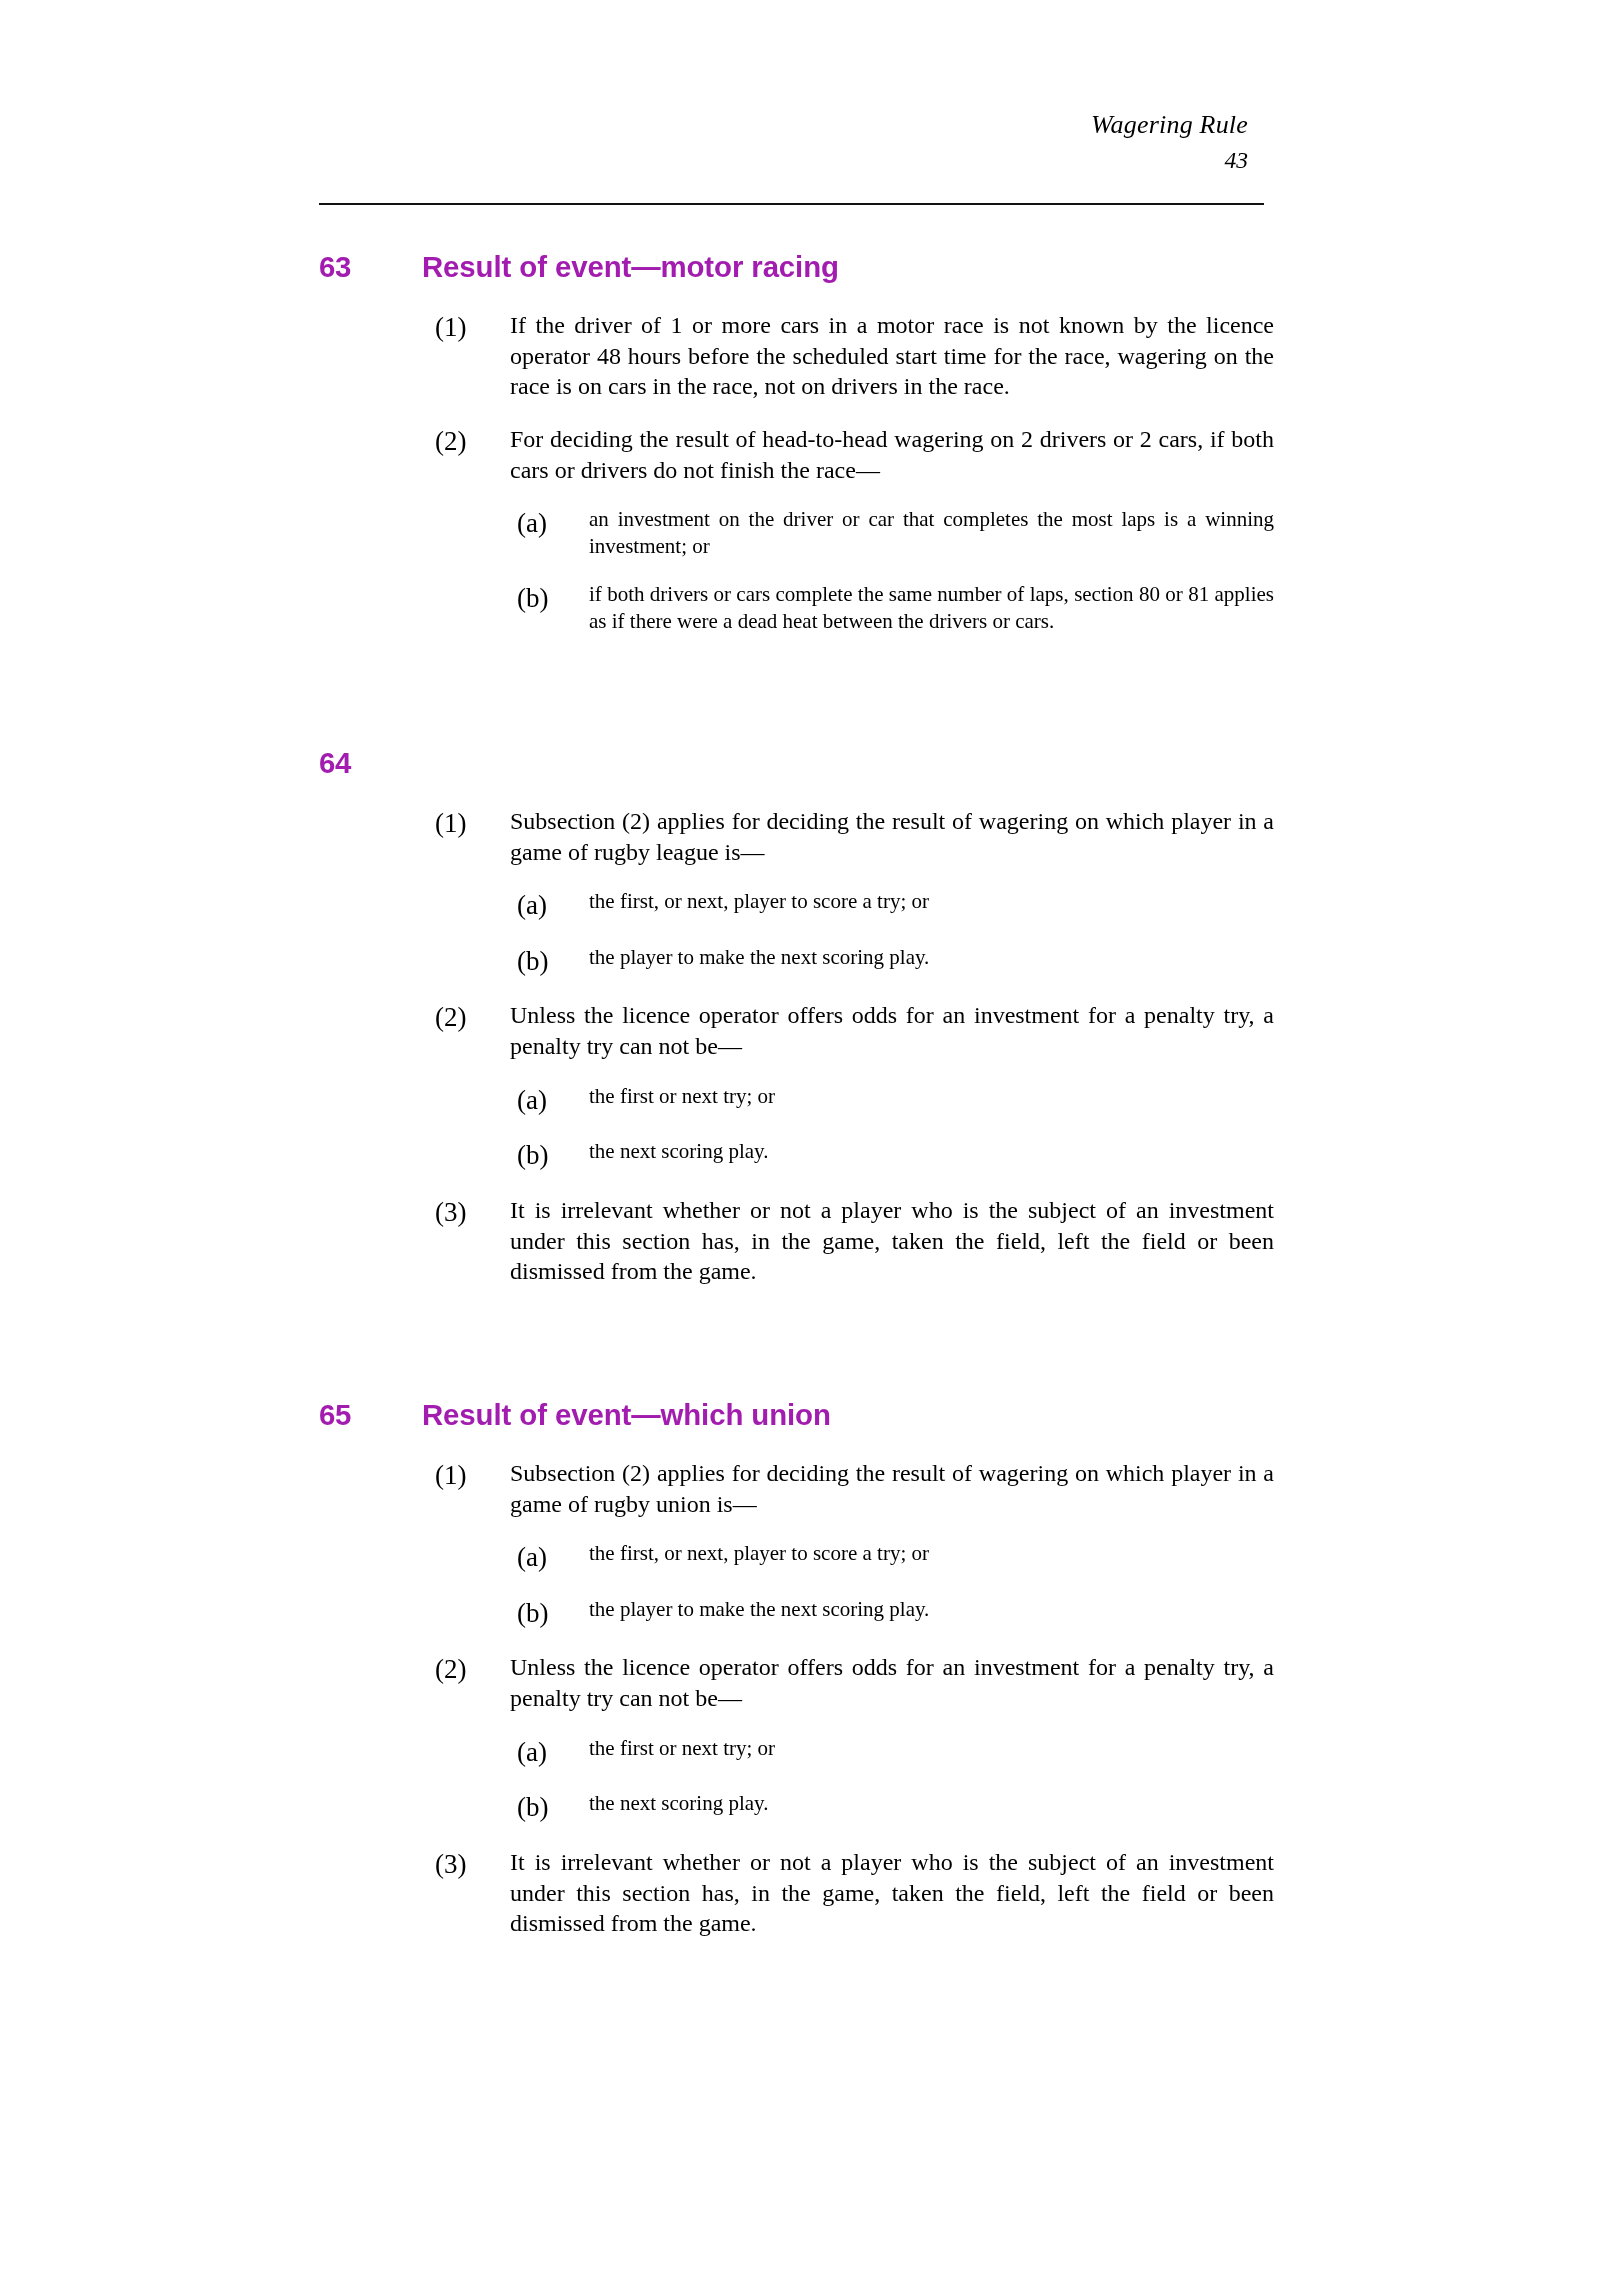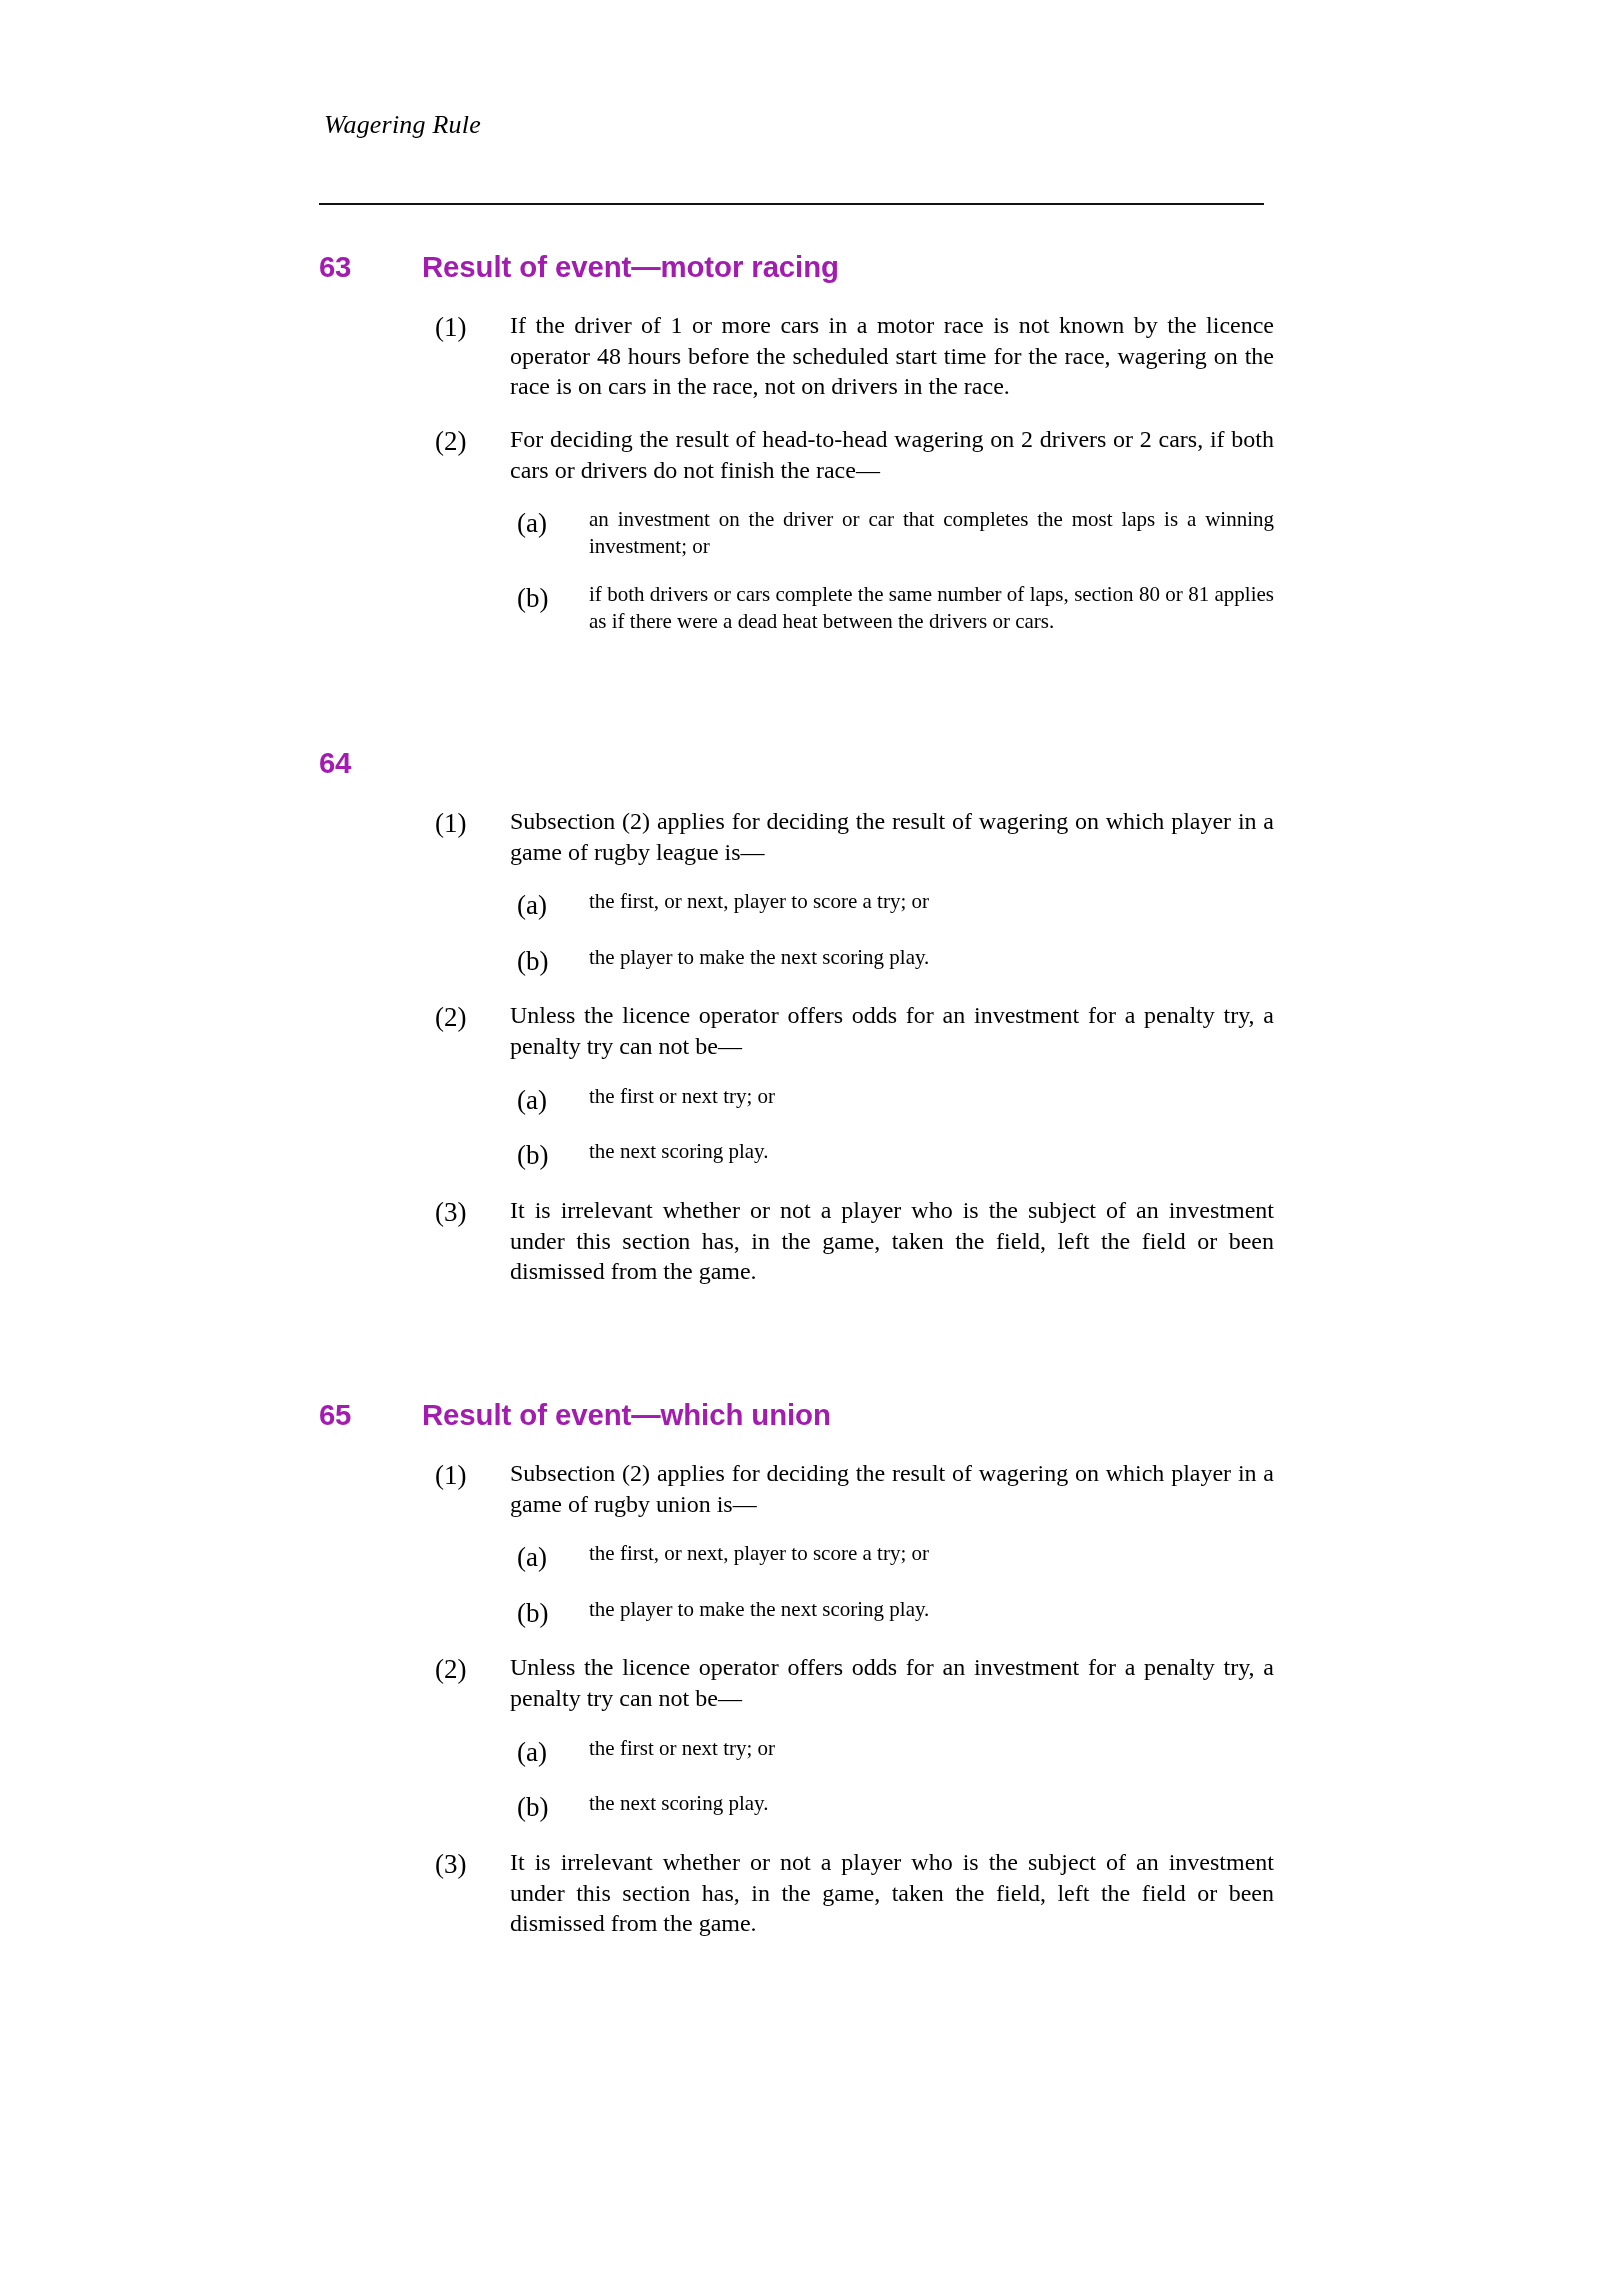--- a/index.html
+++ b/index.html
@@ -12,24 +12,24 @@
     width: 1623px;
     height: 2295px;
     background: #ffffff;
     overflow: hidden;
     box-sizing: border-box;
   }
 
   
   .header {
     position: absolute;
-    left: 324px;
+    left: 303px;
     top: 110px;
     width: 945px;
-    text-align: left;
+    text-align: right;
   }
   .header-title {
     font-family: "Liberation Serif", "DejaVu Serif", serif;
     font-style: italic;
     font-size: 26px;
     line-height: 1.18;
     color: #000000;
     letter-spacing: 0.2px;
   }
   .header-page-number {
@@ -141,20 +141,21 @@
   
   .sub-text, .para-text { text-align-last: left; }
 </style>
 </head>
 <body>
 
 <div class="page">
 
   <div class="header">
     <div class="header-title">Wagering Rule</div>
+    <div class="header-page-number">43</div>
   </div>
 
   <div class="header-rule"></div>
 
   <div class="body-col">
 
     <div class="section">
       <div class="section-heading">
         <span class="section-number">63</span>
         <span class="section-title">Result of event—motor racing</span>

